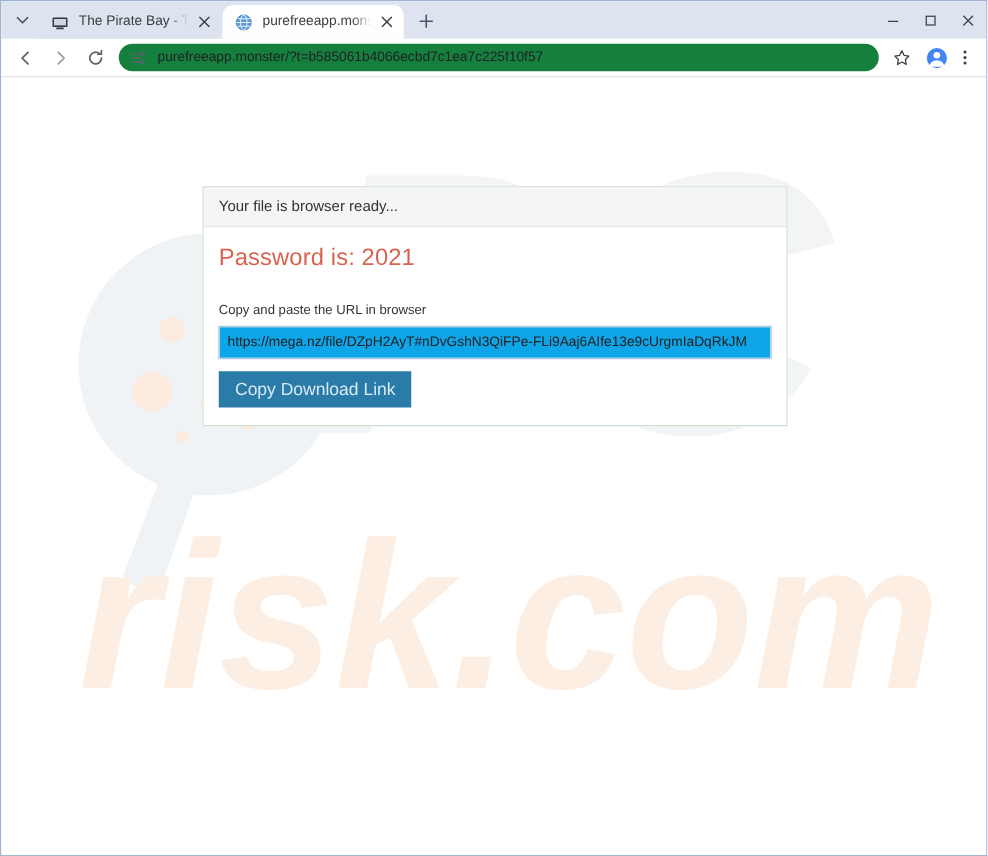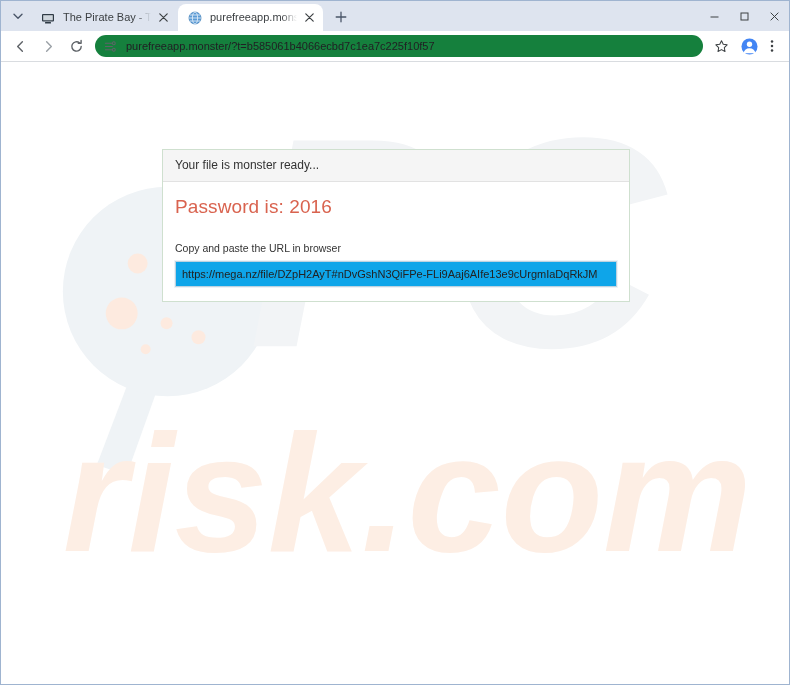--- a/index.html
+++ b/index.html
@@ -408,27 +408,28 @@
         <circle cx="145" cy="288" r="5" fill="#fdeadf"></circle>
       </g>
 
       <text x="248" y="285" font-family="Liberation Sans, sans-serif" font-size="300" font-weight="bold" font-style="italic" fill="#f2f4f6">PC</text>
 
       <text x="62" y="490" font-family="Liberation Sans, sans-serif" font-size="168" font-weight="bold" font-style="italic" fill="#fdeee4">risk.com</text>
     </svg>
 
     <div class="card">
 
-      <div class="card-header">Your file is monster ready...</div>
+      <div class="card-header">Your file is browser ready...</div>
 
       <div class="card-body">
 
-        <div class="password-line">Password is: 2016</div>
+        <div class="password-line">Password is: 2021</div>
 
         <div class="field-label">Copy and paste the URL in browser</div>
 
         <input class="url-input" type="text" readonly="" value="https://mega.nz/file/DZpH2AyT#nDvGshN3QiFPe-FLi9Aaj6AIfe13e9cUrgmIaDqRkJM" style="">
 
+        <button class="copy-btn">Copy Download Link</button>
       </div>
     </div>
 
   </div>
 </div>
 
 </body></html>

